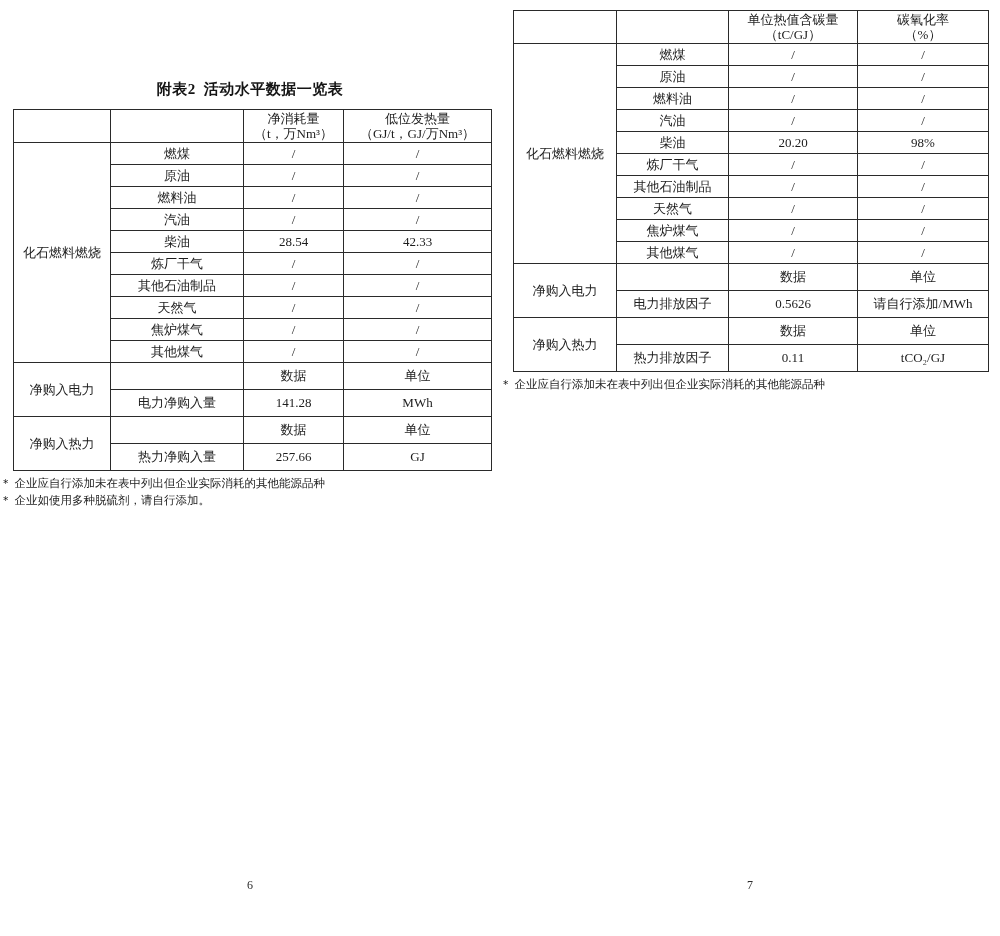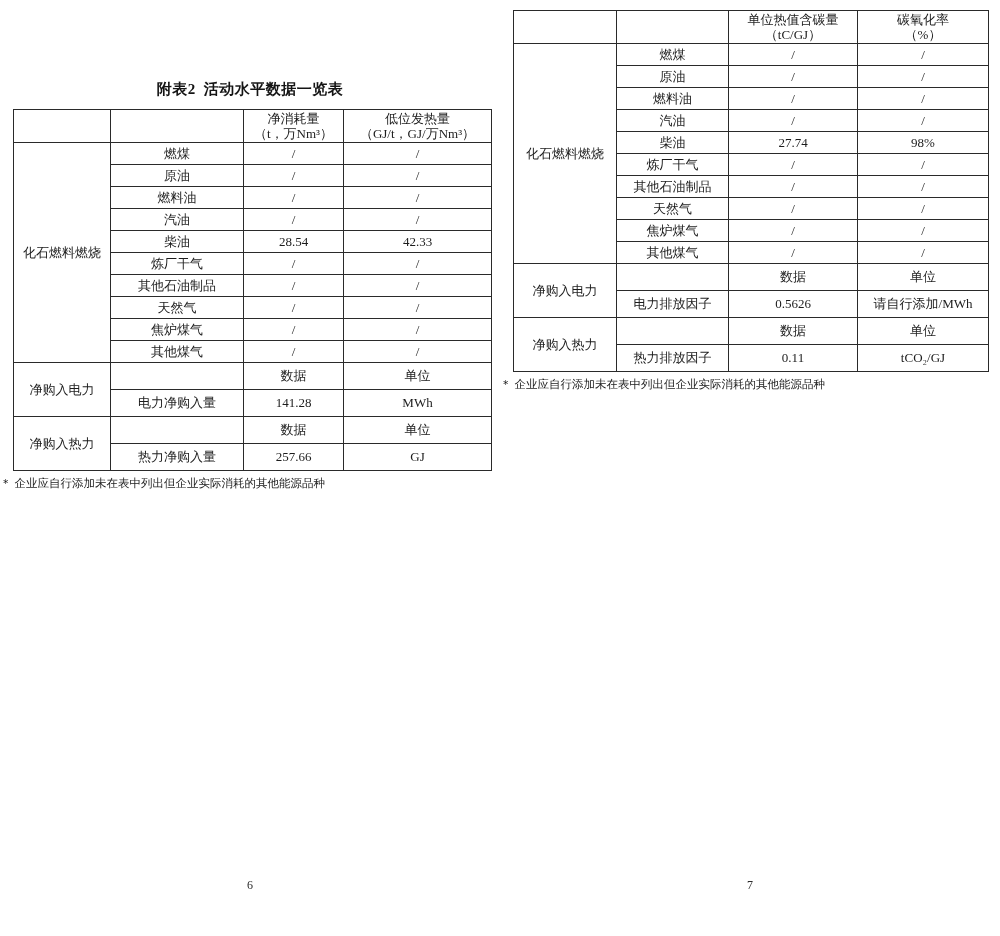--- a/index.html
+++ b/index.html
@@ -167,20 +167,21 @@
       <tr class="sub-row">
         <td>热力净购入量</td>
         <td>257.66</td>
         <td>GJ</td>
       </tr>
     </tbody>
   </table>
 
   <div class="footnotes">
     <div class="footnote">＊ 企业应自行添加未在表中列出但企业实际消耗的其他能源品种</div>
+    <div class="footnote">＊ 企业如使用多种脱硫剂，请自行添加。</div>
   </div>
 
   <div class="page-number">6</div>
 </div>
 
 <div class="page-half page-right">
 
   <table class="doc-table">
     <colgroup>
         <col style="width:103px">
@@ -217,21 +218,21 @@
         <td>/</td>
         <td>/</td>
       </tr>
       <tr class="fuel-row">
         <td>汽油</td>
         <td>/</td>
         <td>/</td>
       </tr>
       <tr class="fuel-row">
         <td>柴油</td>
-        <td>27.74</td>
+        <td>20.20</td>
         <td>98%</td>
       </tr>
       <tr class="fuel-row">
         <td>炼厂干气</td>
         <td>/</td>
         <td>/</td>
       </tr>
       <tr class="fuel-row">
         <td>其他石油制品</td>
         <td>/</td>

